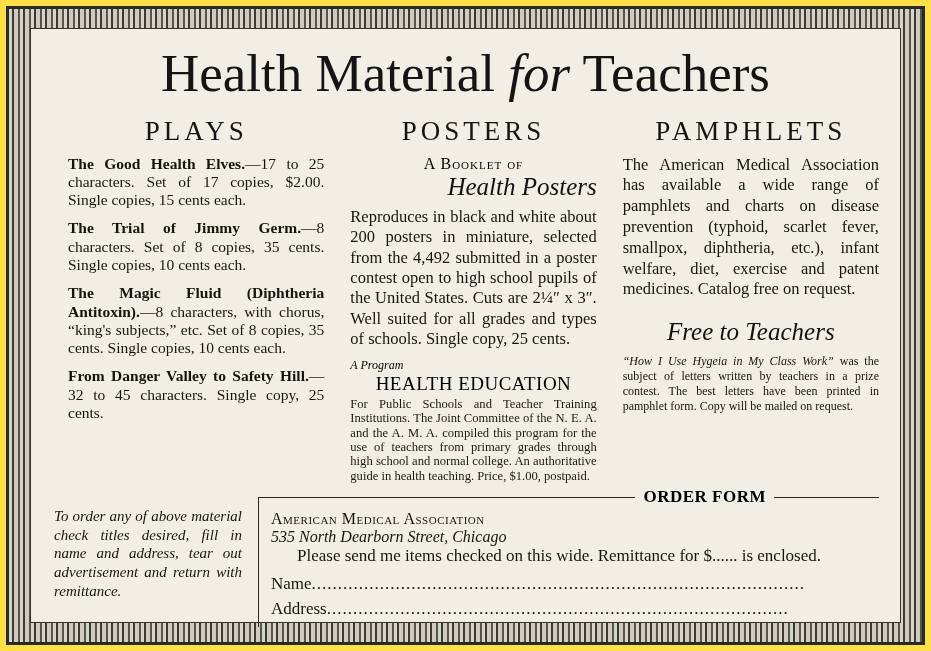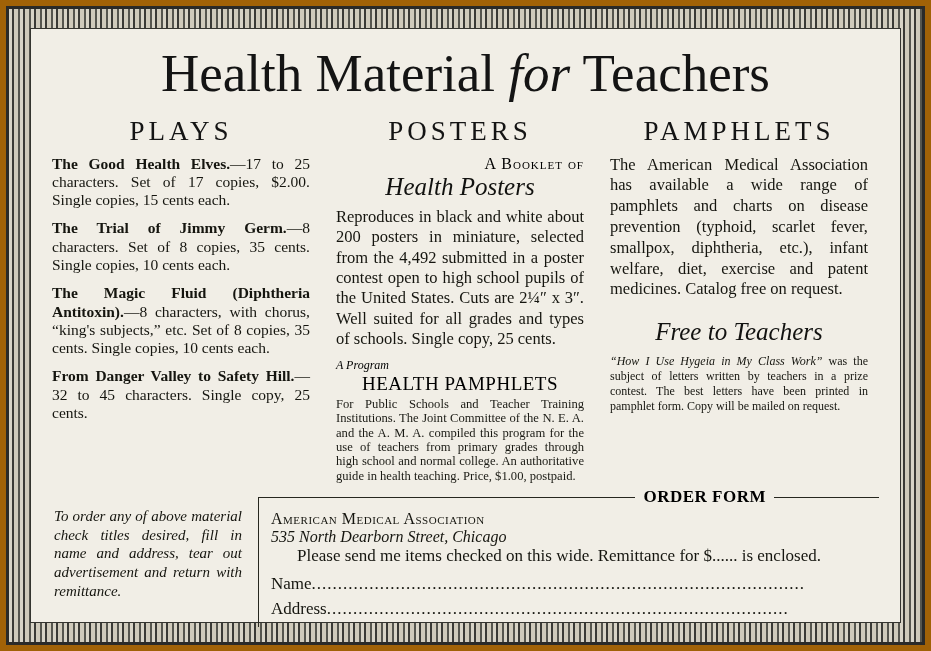--- a/index.html
+++ b/index.html
@@ -10,21 +10,21 @@
   body {
     width: 931px;
     height: 651px;
     overflow: hidden;
     font-family: "Liberation Serif", serif;
   }
   .page {
     position: relative;
     width: 931px;
     height: 651px;
-    background: #a16207;
+    background: #fde047;
     box-sizing: border-box;
   }
   
   .border-outer {
     position: absolute;
     left: 6px; top: 6px; right: 6px; bottom: 6px;
     border: 3px solid #2a2a28;
     box-sizing: border-box;
     background:
       repeating-linear-gradient(90deg,
@@ -59,21 +59,21 @@
     font-style: italic;
   }
   .columns {
     display: flex;
     gap: 0px;
     align-items: flex-start;
   }
   .col {
     box-sizing: border-box;
   }
-  .col-plays { width: 272px; padding-right: 14px; }
+  .col-plays { width: 272px; padding-right: 14px; margin-left: 16px; }
   .col-posters { width: 272px; padding: 0 12px; }
   .col-pamphlets { width: 272px; padding-left: 14px; }
 
   .sec-head {
     text-align: center;
     font-size: 27px;
     letter-spacing: 4px;
     color: #141414;
     margin: 0 0 8px 0;
     font-weight: normal;
@@ -82,28 +82,28 @@
     font-size: 15.5px;
     line-height: 1.18;
     text-align: justify;
     color: #15150f;
     margin-bottom: 10px;
   }
   .item b {
     font-weight: bold;
   }
   .posters-sub {
-    text-align: right;
+    text-align: center;
     font-size: 16px;
     letter-spacing: 1px;
     margin-bottom: 0px;
     font-variant: small-caps;
   }
   .posters-title {
-    text-align: center;
+    text-align: right;
     font-style: italic;
     font-size: 25px;
     margin: 0 0 6px 0;
     color: #121210;
   }
   .posters-body {
     font-size: 16.5px;
     line-height: 1.24;
     text-align: justify;
     color: #15150f;
@@ -237,21 +237,21 @@
         <div class="item"><b>From Danger Valley to Safety Hill.</b><span>—32 to 45 characters. Single copy, 25 cents.</span></div>
       </div>
 
       <div class="col col-posters">
         <div class="sec-head">POSTERS</div>
         <div class="posters-sub">A Booklet of</div>
         <div class="posters-title">Health Posters</div>
         <div class="posters-body">Reproduces in black and white about 200 posters in miniature, selected from the 4,492 submitted in a poster contest open to high school pupils of the United States. Cuts are 2¼″ x 3″. Well suited for all grades and types of schools. Single copy, 25 cents.</div>
 
         <div class="program-label">A Program</div>
-        <div class="he-title">HEALTH PAMPHLETS</div>
+        <div class="he-title">HEALTH EDUCATION</div>
         <div class="he-body">For Public Schools and Teacher Training Institutions. The Joint Committee of the N. E. A. and the A. M. A. compiled this program for the use of teachers from primary grades through high school and normal college. An authoritative guide in health teaching. Price, $1.00, postpaid.</div>
       </div>
 
       <div class="col col-pamphlets">
         <div class="sec-head">PAMPHLETS</div>
         <div class="pam-body">The American Medical Association has available a wide range of pamphlets and charts on disease prevention (typhoid, scarlet fever, smallpox, diphtheria, etc.), infant welfare, diet, exercise and patent medicines. Catalog free on request.</div>
         <div class="free-title">Free to Teachers</div>
         <div class="free-body"><span class="it">“How I Use Hygeia in My Class Work”</span><span> was the subject of letters written by teachers in a prize contest. The best letters have been printed in pamphlet form. Copy will be mailed on request.</span></div>
       </div>
     </div>

